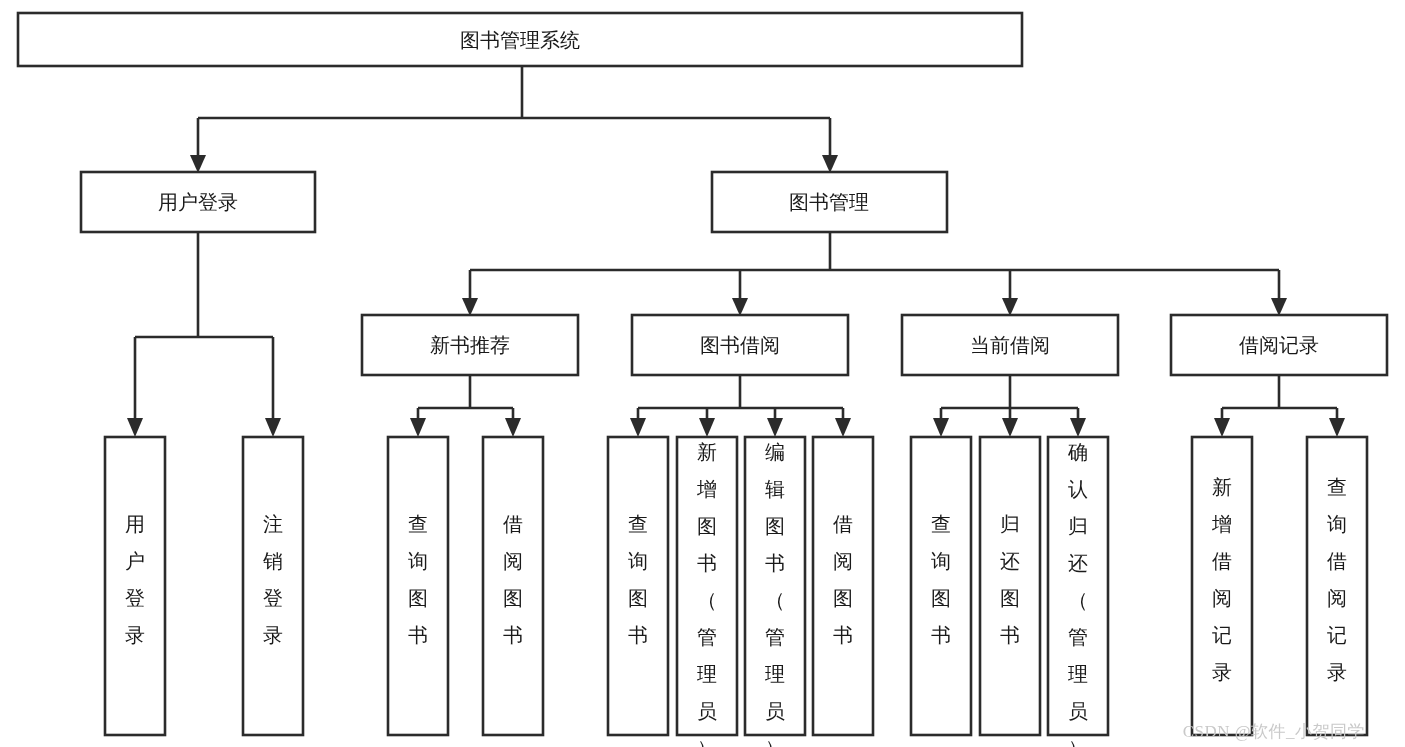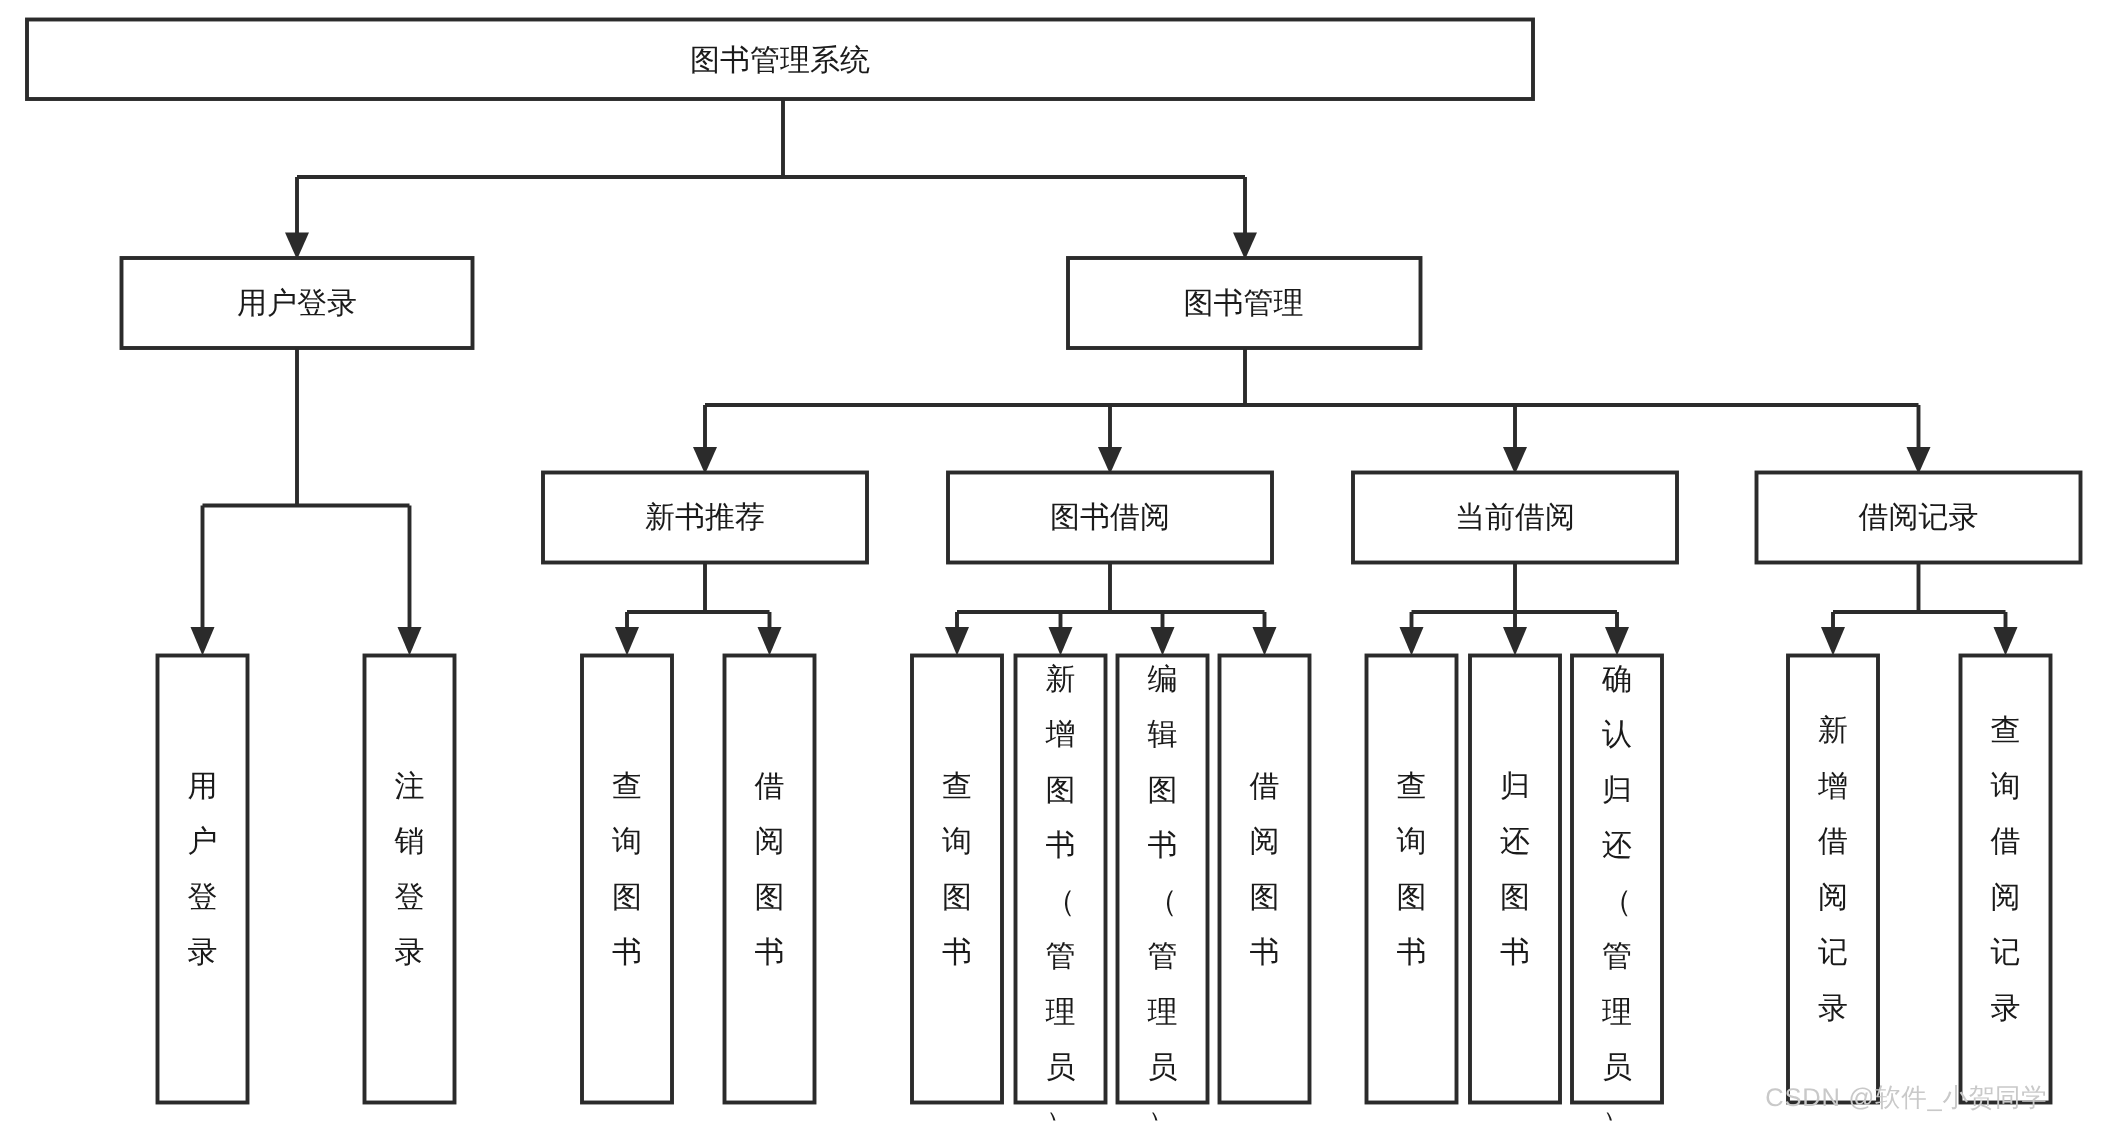--- a/index.html
+++ b/index.html
@@ -53,21 +53,21 @@
   .node-label-v {
     font-family: "DejaVu Sans", "Liberation Sans", sans-serif;
     font-size: 20px;
     fill: #1a1a1a;
     text-anchor: middle;
   }
   .watermark-text {
     position: absolute;
     right: 8px;
     bottom: 4px;
-    font-family: Liberation Sans, sans-serif;
+    font-family: Liberation Serif, serif;
     font-size: 17px;
     color: #c9c9c9;
     white-space: nowrap;
     letter-spacing: 0.5px;
     user-select: none;
   }
 </style>
 </head>
 <body>
 

